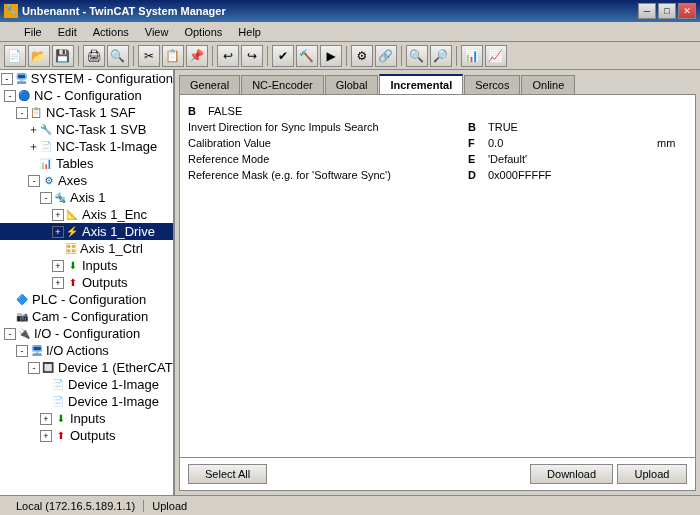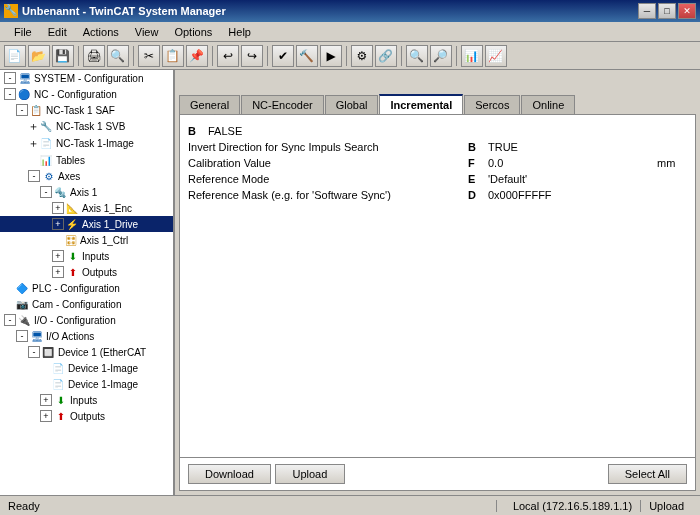--- a/index.html
+++ b/index.html
@@ -55,21 +55,21 @@
       color: black;
     }
     .title-btn.close { background: linear-gradient(to bottom, #e86060, #c04040); color: white; }
 
     
     .menu-bar {
       background: #d4d0c8;
       height: 20px;
       display: flex;
       align-items: center;
-      padding: 0 6px;
+      padding: 0 16px;
       border-bottom: 1px solid #888;
       flex-shrink: 0;
     }
     .menu-item {
       padding: 2px 8px;
       cursor: pointer;
       font-size: 11px;
       color: black;
     }
 
@@ -146,21 +146,21 @@
     .tree-icon {
       width: 14px;
       height: 14px;
       display: inline-flex;
       align-items: center;
       justify-content: center;
       margin-right: 2px;
       flex-shrink: 0;
       font-size: 10px;
     }
-    .tree-label { font-size: 10px; }
+    .tree-label { font-size: 13px; }
 
     
     .right-panel {
       flex: 1;
       display: flex;
       flex-direction: column;
       background: #d4d0c8;
       padding: 4px;
       overflow: hidden;
     }
@@ -178,21 +178,20 @@
       border: 1px solid #888;
       border-bottom: none;
       cursor: pointer;
       font-size: 11px;
       color: black;
     }
     .tab.active {
       background: white;
       border-top: 2px solid #0a246a;
       font-weight: bold;
-      margin-top: 20px;
     }
 
     
     .content-area {
       flex: 1;
       background: white;
       border: 1px solid #888;
       display: flex;
       flex-direction: column;
       overflow: hidden;
@@ -548,31 +547,30 @@
           <span class="prop-name">Reference Mask (e.g. for 'Software Sync')</span>
           <span class="prop-type">D</span>
           <span class="prop-value">0x000FFFFF</span>
           <span class="prop-unit"></span>
         </div>
 
       </div>
 
       <div class="button-bar">
         <div class="btn-group">
+          <button class="win-btn">Select All</button>
+        </div>
+        <div class="btn-group">
           <button class="win-btn">Download</button>
           <button class="win-btn">Upload</button>
         </div>
-        <div class="btn-group">
-          <button class="win-btn">Select All</button>
-        </div>
       </div>
     </div>
 
   </div>
 </div>
 
 <div class="status-bar">
-  <div class="status-left">Ready</div>
   <div class="status-right">
     <span class="status-segment">Local (172.16.5.189.1.1)</span>
     <span class="status-segment">Upload</span>
   </div>
 </div>
 
 </body></html>

